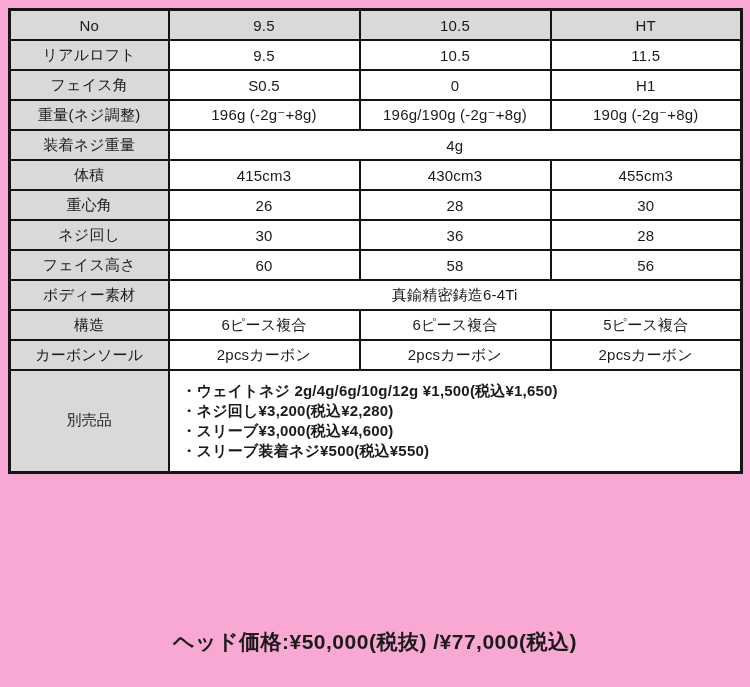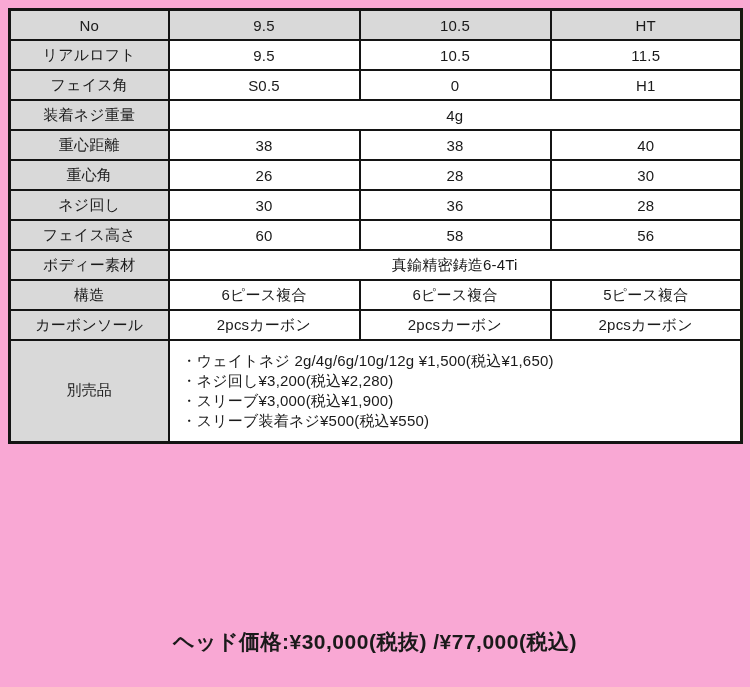--- a/index.html
+++ b/index.html
@@ -42,20 +42,21 @@
     background: #d9d9d9;
   }
   table.spec td.val {
     background: #ffffff;
   }
   table.spec tr.extras-row td.val {
     text-align: left;
     vertical-align: middle;
     padding: 6px 20px 6px 12px;
     white-space: normal;
+    font-weight: bold;
   }
   .extras-line {
     font-size: 15px;
     line-height: 20px;
     white-space: nowrap;
   }
   .price-footer {
     position: absolute;
     left: 0;
     top: 628px;
@@ -95,33 +96,39 @@
     </tr>
 
 
     <tr>
       <td class="lbl">フェイス角</td>
       <td class="val">S0.5</td>
       <td class="val">0</td>
       <td class="val">H1</td>
     </tr>
 
+    <tr>
+      <td class="lbl">重量(ネジ調整)</td>
+      <td class="val">196g (-2g⁻+8g)</td>
+      <td class="val">196g/190g (-2g⁻+8g)</td>
+      <td class="val">190g (-2g⁻+8g)</td>
+    </tr>
 
     <tr>
       <td class="lbl">装着ネジ重量</td>
       <td class="val" colspan="3">4g</td>
     </tr>
 
+    <tr>
+      <td class="lbl">体積</td>
+      <td class="val">415cm3</td>
+      <td class="val">430cm3</td>
+      <td class="val">455cm3</td>
+    </tr>
 
-    <tr>
-      <td class="lbl">重心距離</td>
-      <td class="val">38</td>
-      <td class="val">38</td>
-      <td class="val">40</td>
-    </tr>
 
 
     <tr>
       <td class="lbl">重心角</td>
       <td class="val">26</td>
       <td class="val">28</td>
       <td class="val">30</td>
     </tr>
 
     <tr>
@@ -157,22 +164,22 @@
       <td class="val">2pcsカーボン</td>
       <td class="val">2pcsカーボン</td>
       <td class="val">2pcsカーボン</td>
     </tr>
 
     <tr class="extras-row" style="height:102px;">
       <td class="lbl">別売品</td>
       <td class="val" colspan="3">
         <div class="extras-line">・ウェイトネジ 2g/4g/6g/10g/12g ¥1,500(税込¥1,650)</div>
         <div class="extras-line">・ネジ回し¥3,200(税込¥2,280)</div>
-        <div class="extras-line">・スリーブ¥3,000(税込¥1,900)</div>
+        <div class="extras-line">・スリーブ¥3,000(税込¥4,600)</div>
         <div class="extras-line">・スリーブ装着ネジ¥500(税込¥550)</div>
       </td>
     </tr>
   </tbody>
     </table>
 
-  <div class="price-footer">ヘッド価格:¥30,000(税抜) /¥77,000(税込)</div>
+  <div class="price-footer">ヘッド価格:¥50,000(税抜) /¥77,000(税込)</div>
 
 </div>
 
 </body></html>

